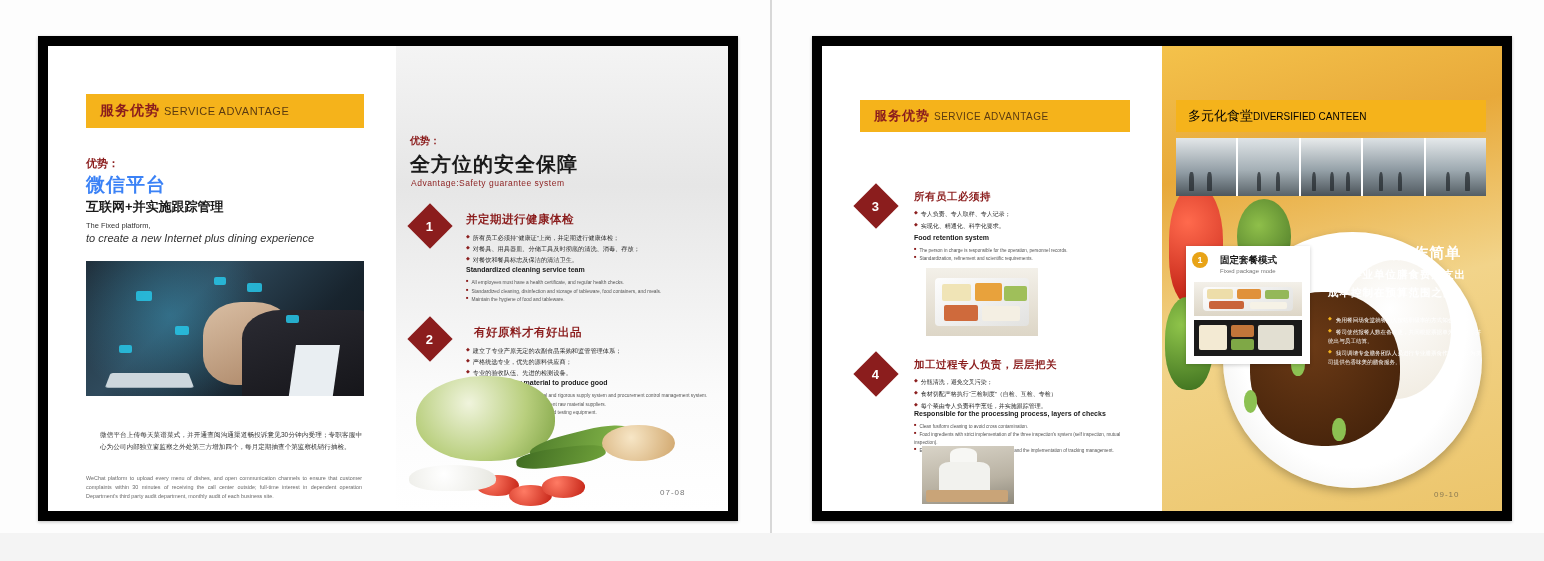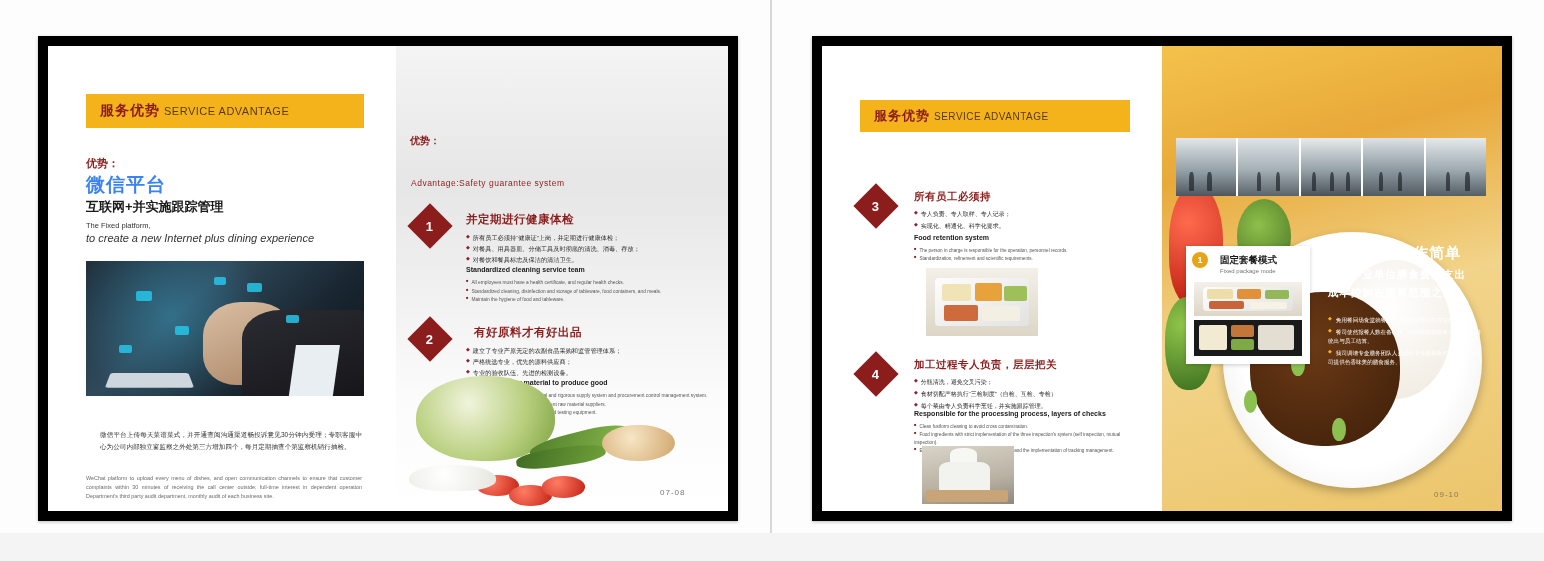--- a/index.html
+++ b/index.html
@@ -539,20 +539,21 @@
         </div>
 
         <div class="body-cn" style="left:52px; top:383px; width:262px; font-size:6.6px;">微信平台上传每天菜谱菜式，并开通查阅沟通渠道畅投诉意见30分钟内受理；专职客服中心为公司内部独立窗监察之外处第三方增加四个，每月定期抽查个第监察机销行抽检。</div>
         <div class="body-en" style="left:38px; top:428px; width:276px; font-size:5.4px;">WeChat platform to upload every menu of dishes, and open communication channels to ensure that customer complaints within 30 minutes of receiving the call center outside; full-time interest in dependent operation Department's third party audit department, monthly audit of each business site.</div>
       </div>
 
       <div class="page-half" style="left:348px; width:332px;">
         <div class="grad-panel" style="left:0; top:0; width:332px; height:465px;"></div>
 
         <div class="opt-label" style="left:14px; top:88px; font-size:10px;">优势：</div>
+        <div class="big-title" style="left:14px; top:105px; font-size:20px;">全方位的安全保障</div>
         <div class="big-title-en" style="left:15px; top:132px; font-size:8.5px;">Advantage:Safety  guarantee  system</div>
 
         <div class="diamond" style="left:18px; top:164px; width:32px; height:32px;">
           <span style="font-size:13px;">1</span>
         </div>
         <div class="item-title" style="left:70px; top:166px; font-size:11.5px;">并定期进行健康体检</div>
         <ul class="item-list" style="left:70px; top:186px; width:250px; font-size:6.2px;">
           <li>所有员工必须持“健康证”上岗，并定期进行健康体检；</li>
           <li>对餐具、用具器皿、分储工具及时彻底的清洗、消毒、存放；</li>
           <li>对餐饮和餐具标志及保洁的清洁卫生。</li>
@@ -660,20 +661,24 @@
           <div class="broccoli"></div>
           <div class="plate"></div>
           <div class="rice"></div>
           <div class="sauce"></div>
           <div class="pea" style="left:30%; top:58%;"></div>
           <div class="pea" style="left:38%; top:66%;"></div>
           <div class="pea" style="left:50%; top:80%;"></div>
           <div class="pea" style="left:24%; top:74%;"></div>
         </div>
 
+        <div class="canteen-band" style="left:14px; top:54px; width:310px; height:32px;">
+          <span class="cn" style="font-size:13px;">多元化食堂</span>
+          <span class="en" style="font-size:10px;">DIVERSIFIED CANTEEN</span>
+        </div>
 
         <div class="photo-strip" style="left:14px; top:92px; width:310px; height:58px;">
           <div class="f1">
               <div class="dot" style="left:22%;"></div>
               <div class="dot" style="left:52%;"></div>
             </div>
           <div class="f2">
               <div class="dot" style="left:30%;"></div>
               <div class="dot" style="left:62%;"></div>
             </div>

